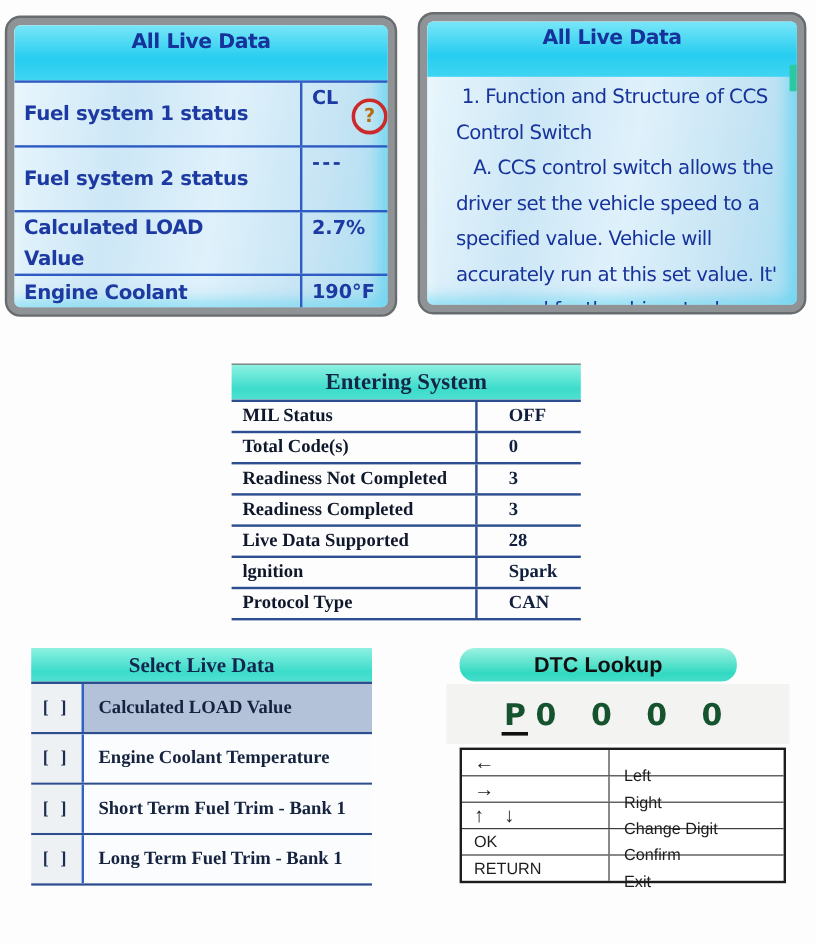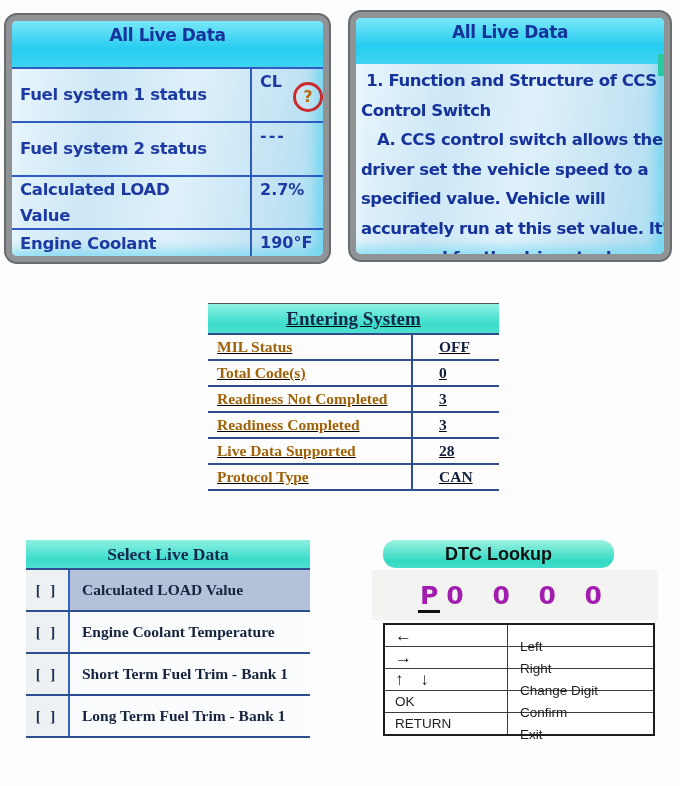--- a/index.html
+++ b/index.html
@@ -35,36 +35,36 @@
   }
   .val-dashes{letter-spacing:2px;}
   .help-badge{
     position:absolute;right:0px;top:61px;width:24px;height:24px;border-radius:50%;
     border:3px solid #cc2a2a;color:#b86a10;font-weight:bold;font-size:16px;
     text-align:center;line-height:24px;background:rgba(255,255,255,.15);
   }
   
   .lcd-textbody{padding:2px 2px 0 5px;}
   .lcd-line{
-    white-space:pre;color:#16339b;font-weight:bold;font-size:16.5px;
-    letter-spacing:-0.45px;line-height:29.5px;
+    white-space:pre;color:#16339b;font-weight:normal;font-size:16.5px;
+    letter-spacing:-0.45px;line-height:29.5px;margin-left:19px;
   }
   .scroll-mark{position:absolute;right:0;top:36px;width:6px;height:22px;background:#2bc9a3;}
   
   .serif{font-family:"Liberation Serif", serif;}
-  .mid-table{position:absolute;left:208px;top:303px;width:291px;border-top:1px solid #555;text-decoration:underline;}
+  .mid-table{position:absolute;left:193px;top:303px;width:291px;border-top:1px solid #555;}
   .mid-header{
     height:29px;line-height:29px;text-align:center;
     background:linear-gradient(180deg,#8df1e1 0%,#3cdccb 70%,#4fe0d0 100%);
     color:#132749;font-weight:bold;font-size:19px;
   }
   .mid-row{display:flex;height:24px;border-top:2px solid #2c4d8e;background:#fdfdfd;}
   .mid-row:last-child{border-bottom:2px solid #2c4d8e;}
   .mid-lbl{flex:1;padding-left:9px;display:flex;align-items:center;
-    font-weight:bold;font-size:15.5px;color:#a16207;}
+    font-weight:bold;font-size:15.5px;color:#0f172a;}
   .mid-val{width:60px;border-left:2px solid #2c4d8e;padding-left:26px;display:flex;align-items:center;
     font-weight:bold;font-size:15.5px;color:#101f3c;}
   
   .sel-table{position:absolute;left:26px;top:540px;width:284px;}
   .sel-header{
     height:28px;line-height:28px;text-align:center;
     background:linear-gradient(180deg,#8df1e1 0%,#3cdccb 70%,#4fe0d0 100%);
     color:#13264d;font-weight:bold;font-size:17.5px;border-bottom:2px solid #2c4d8e;
   }
   .sel-row{display:flex;height:40px;border-bottom:2px solid #2c4d8e;}
@@ -82,21 +82,21 @@
     position:absolute;left:383px;top:540px;width:231px;height:28px;line-height:28px;
     background:linear-gradient(180deg,#9df2e1 0%,#32d9c2 75%,#45ddc9 100%);
     text-align:center;color:#101010;font-weight:bold;font-size:18px;
     font-family:"Liberation Sans", sans-serif;
     border-radius:13px;
   }
   .dtc-codearea{
     position:absolute;left:372px;top:570px;width:286px;height:50px;background:#f3f3f1;
     display:flex;align-items:center;justify-content:center;
   }
-  .dtc-code{font-size:25px;font-weight:bold;color:#a21caf;}
+  .dtc-code{font-size:25px;font-weight:bold;color:#14532d;}
   .dtc-prefix{border-bottom:3px solid #111;padding:0 2px;margin-right:6px;}
   .dtc-digits{letter-spacing:10px;}
   .dtc-table{
     position:absolute;left:383px;top:623px;width:272px;background:#fff;
     border:2px solid #1d1d1d;box-sizing:border-box;
     font-family:"Liberation Sans", sans-serif;
   }
   .dtc-trow{display:flex;height:21px;border-bottom:1px solid #3c3c3c;}
   .dtc-trow:last-child{border-bottom:none;}
   .dtc-key{width:112px;border-right:1px solid #3c3c3c;padding-left:10px;display:flex;
@@ -170,20 +170,24 @@
   </div>
   <div class="mid-row">
     <div class="mid-lbl">Readiness Completed</div>
     <div class="mid-val">3</div>
   </div>
   <div class="mid-row">
     <div class="mid-lbl">Live Data Supported</div>
     <div class="mid-val">28</div>
   </div>
   <div class="mid-row">
+    <div class="mid-lbl">lgnition</div>
+    <div class="mid-val">Spark</div>
+  </div>
+  <div class="mid-row">
     <div class="mid-lbl">Protocol Type</div>
     <div class="mid-val">CAN</div>
   </div>
 </div>
 
 <div class="sel-table serif">
   <div class="sel-header">Select Live Data</div>
   <div class="sel-row highlight">
     <div class="sel-check">[ ]</div>
     <div class="sel-lbl">Calculated LOAD Value</div>

